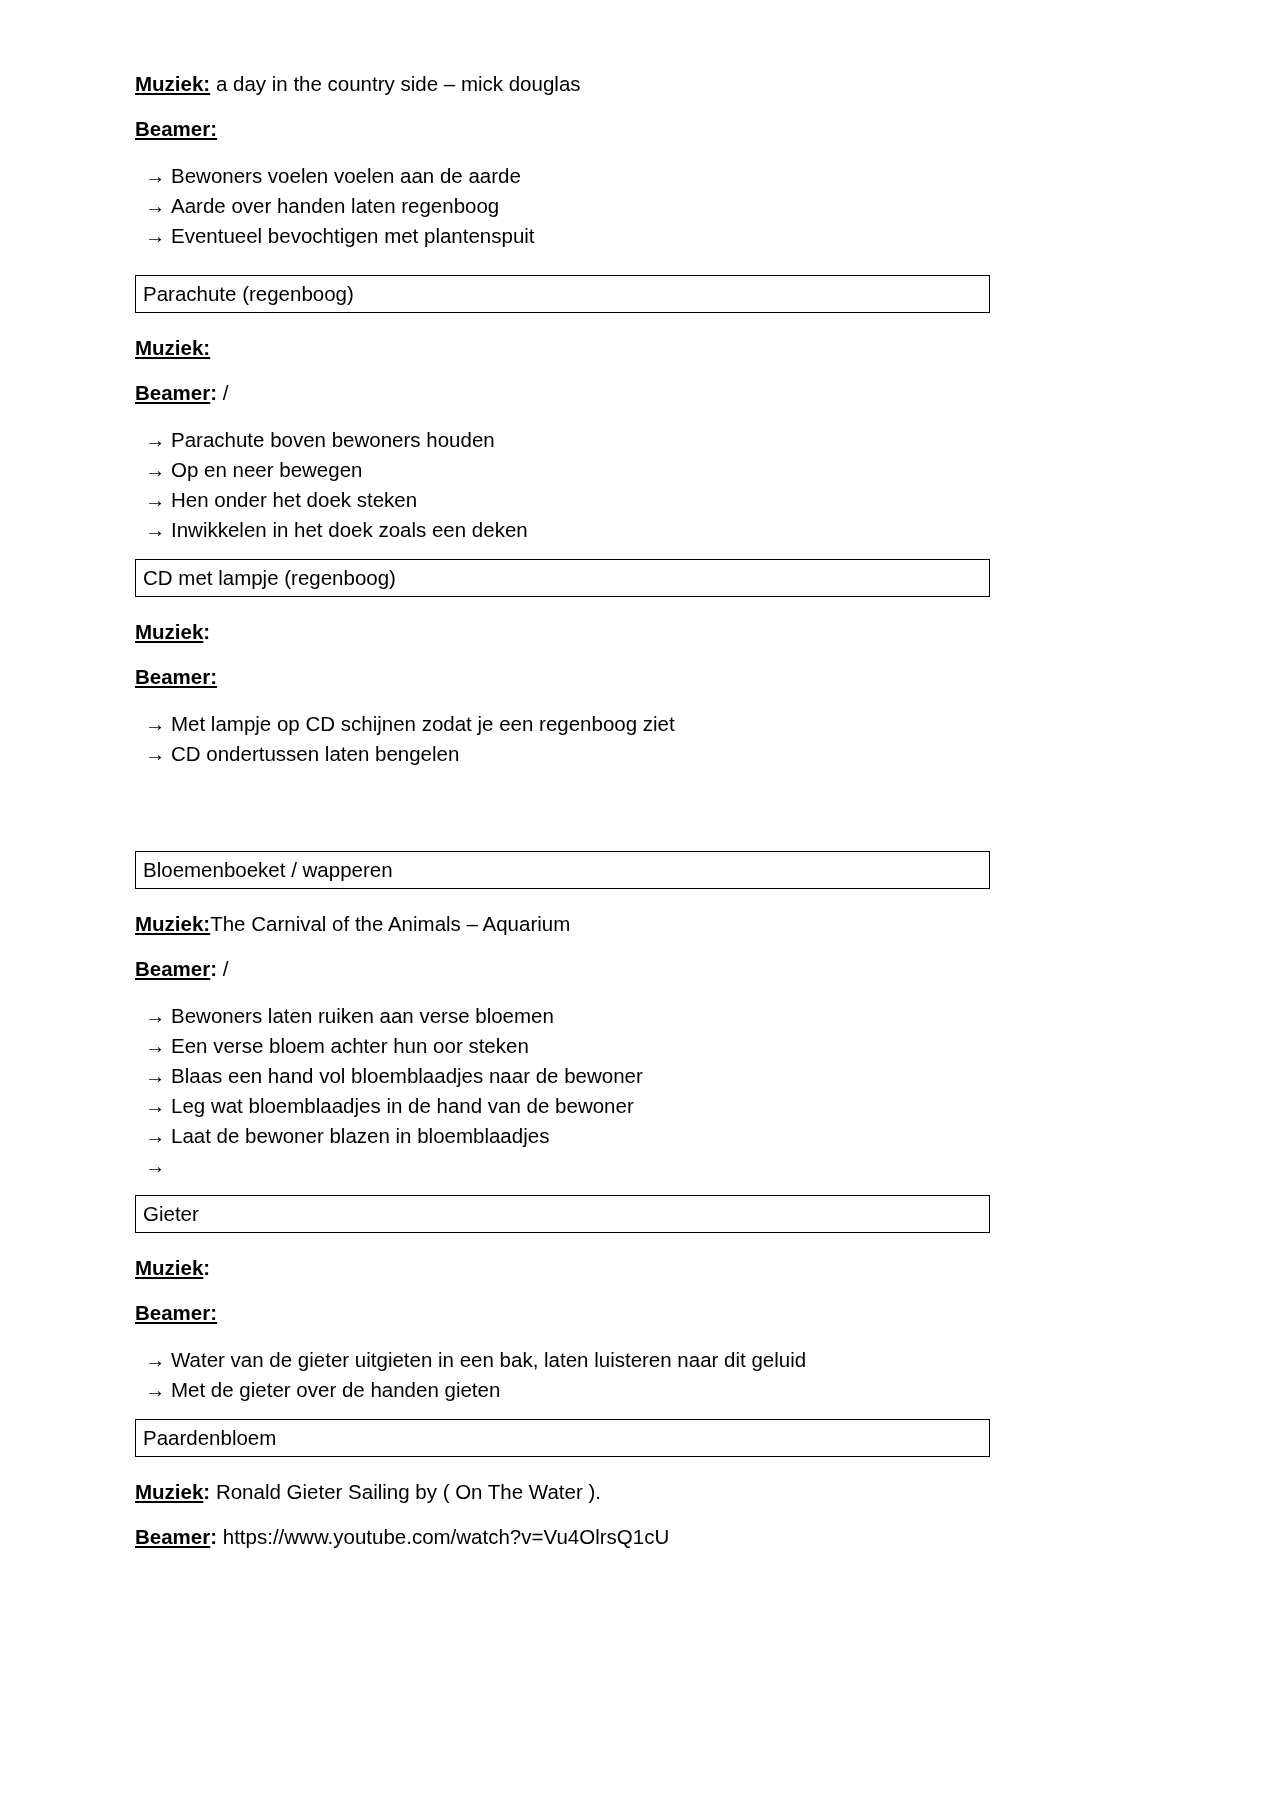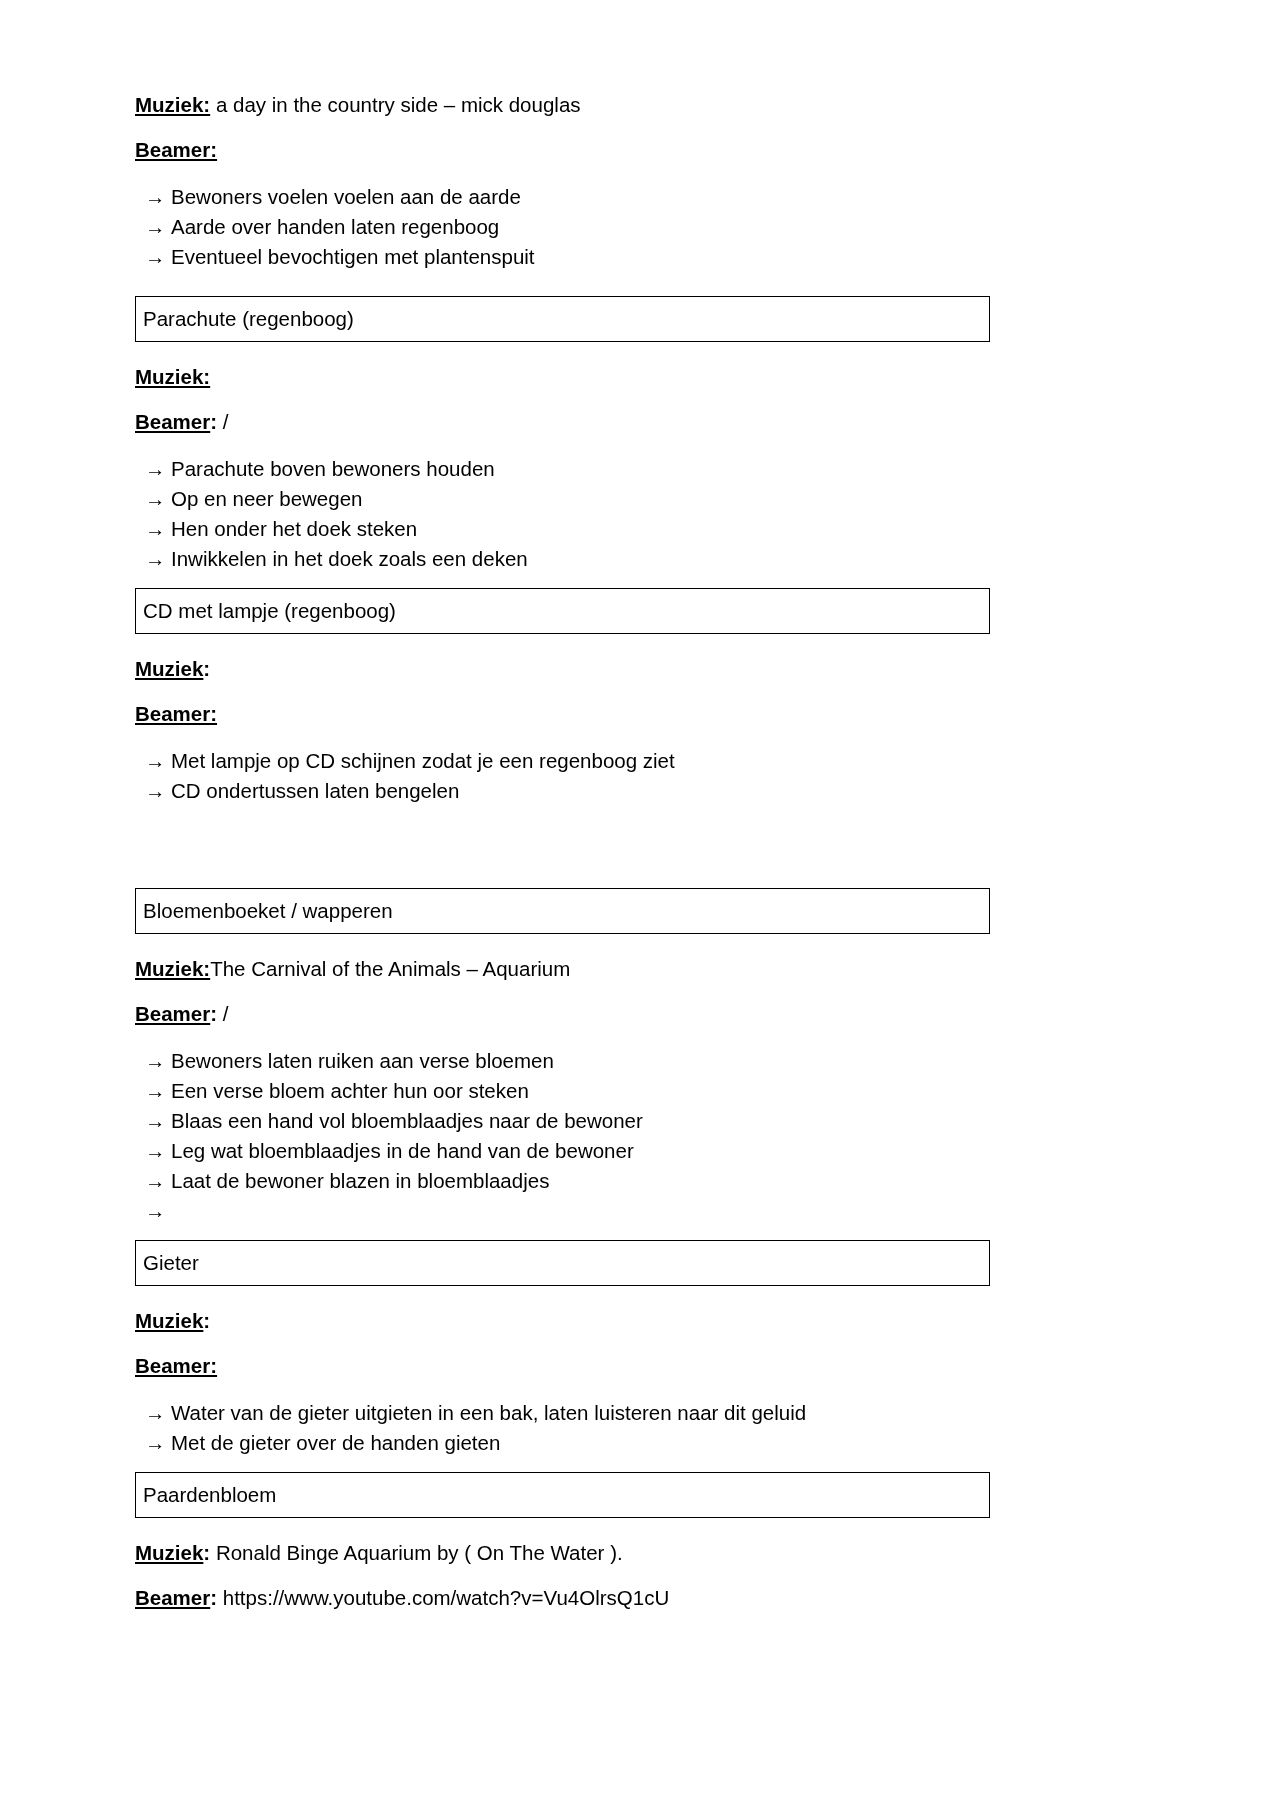--- a/index.html
+++ b/index.html
@@ -10,21 +10,21 @@
   body {
     font-family: "Liberation Sans", sans-serif;
     color: #000000;
   }
   .page {
     width: 1280px;
     height: 1810px;
     position: relative;
     background: #ffffff;
     box-sizing: border-box;
-    padding: 90px 130px 0 135px;
+    padding: 69px 130px 0 135px;
     overflow: hidden;
   }
   .doc {
     width: 855px;
   }
   
   .line {
     font-size: 20.5px;
     line-height: 29px;
     white-space: pre-wrap;
@@ -47,21 +47,21 @@
     margin: 0;
   }
   .meta .line + .line {
     margin-top: 16px;
   }
   
   .section-box {
     border: 1.4px solid #000000;
     box-sizing: border-box;
     width: 855px;
-    height: 46px;
+    height: 38px;
     display: flex;
     align-items: center;
     padding-left: 7px;
     font-size: 20.5px;
     line-height: 1;
   }
   
   .bullets {
     margin: 0;
     padding: 0;
@@ -223,18 +223,18 @@
           <span class="bullet-text">Met de gieter over de handen gieten</span>
         </li>
     </ul>
 
     <div class="sp-14"></div>
     <div class="section-box">
       <span>Paardenbloem</span>
     </div>
     <div class="sp-20"></div>
     <div class="meta">
-      <div class="line"><span class="label-word">Muziek</span><span class="nolabel-colon">:</span><span> Ronald Binge Aquarium by ( On The Water ).</span></div>
+      <div class="line"><span class="label-word">Muziek</span><span class="nolabel-colon">:</span><span> Ronald Gieter Sailing by ( On The Water ).</span></div>
       <div class="line"><span class="label-word">Beamer</span><span class="nolabel-colon">:</span><span> https://www.youtube.com/watch?v=Vu4OlrsQ1cU</span></div>
     </div>
 
   </div>
 </div>
 
 </body></html>

